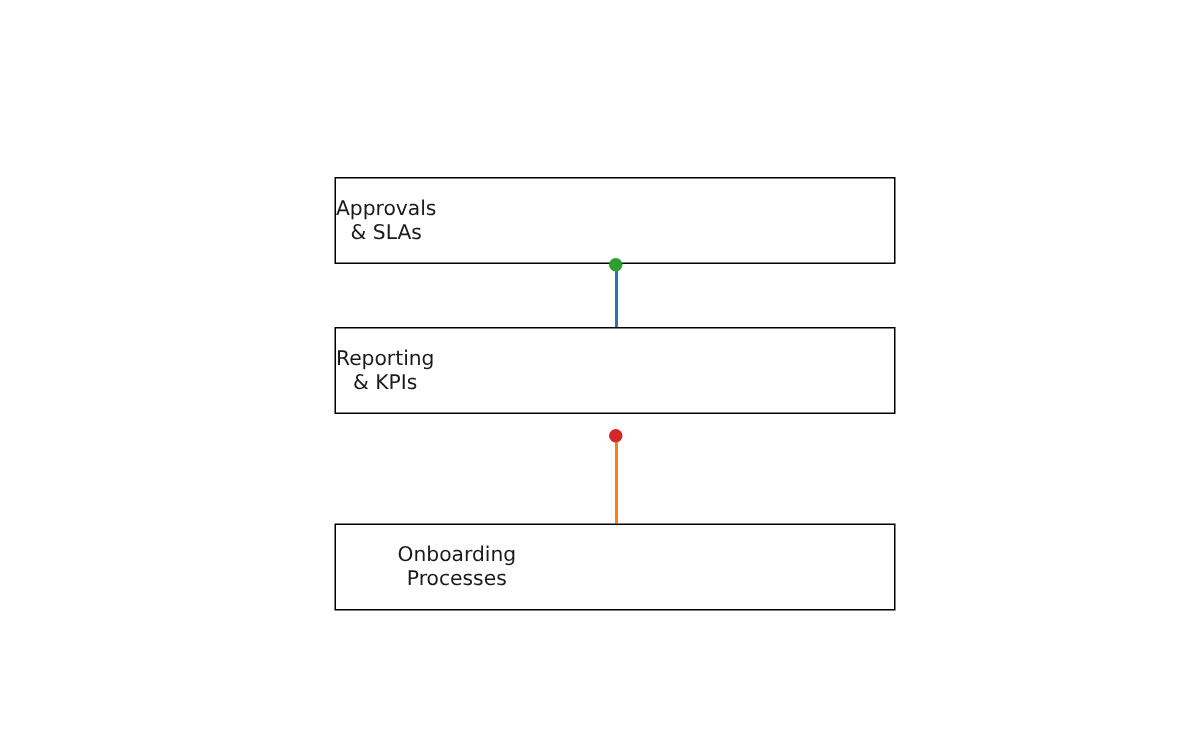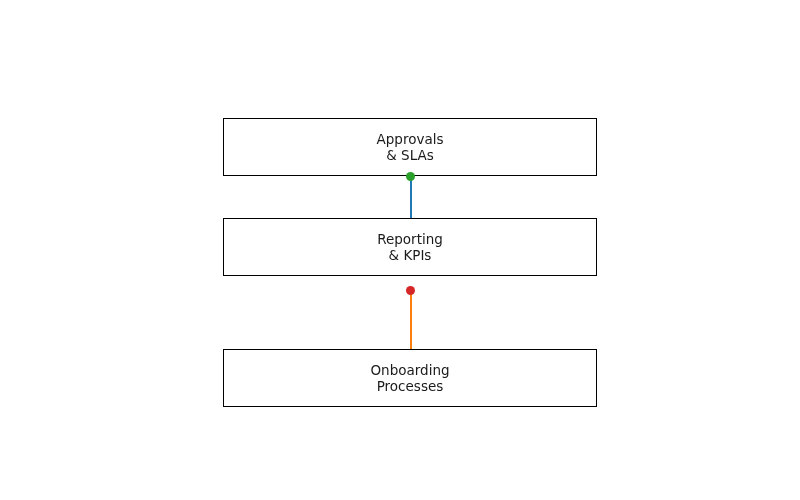--- a/index.html
+++ b/index.html
@@ -22,25 +22,24 @@
   .node {
     position: absolute;
     left: 223px;
     width: 374px;
     height: 58px;
     box-sizing: border-box;
     border: 1.2px solid #000000;
     background: #ffffff;
     display: flex;
     align-items: center;
-    justify-content: center;
   }
   .node-1 { top: 118px; }
   .node-2 { top: 218px; }
-  .node-3 { top: 349px; }
+  .node-3 { top: 349px; padding-left: 41px; }
   .node-label {
     font-size: 13.5px;
     line-height: 16px;
     color: #1a1a1a;
     text-align: center;
     white-space: pre-line;
   }
   .connector-line {
     position: absolute;
     left: 410px;

